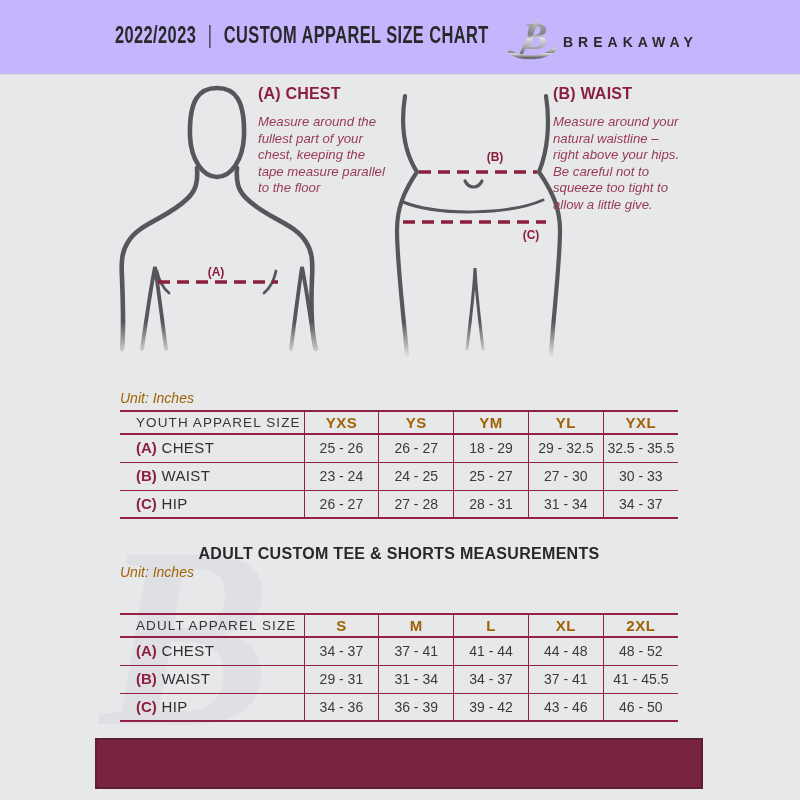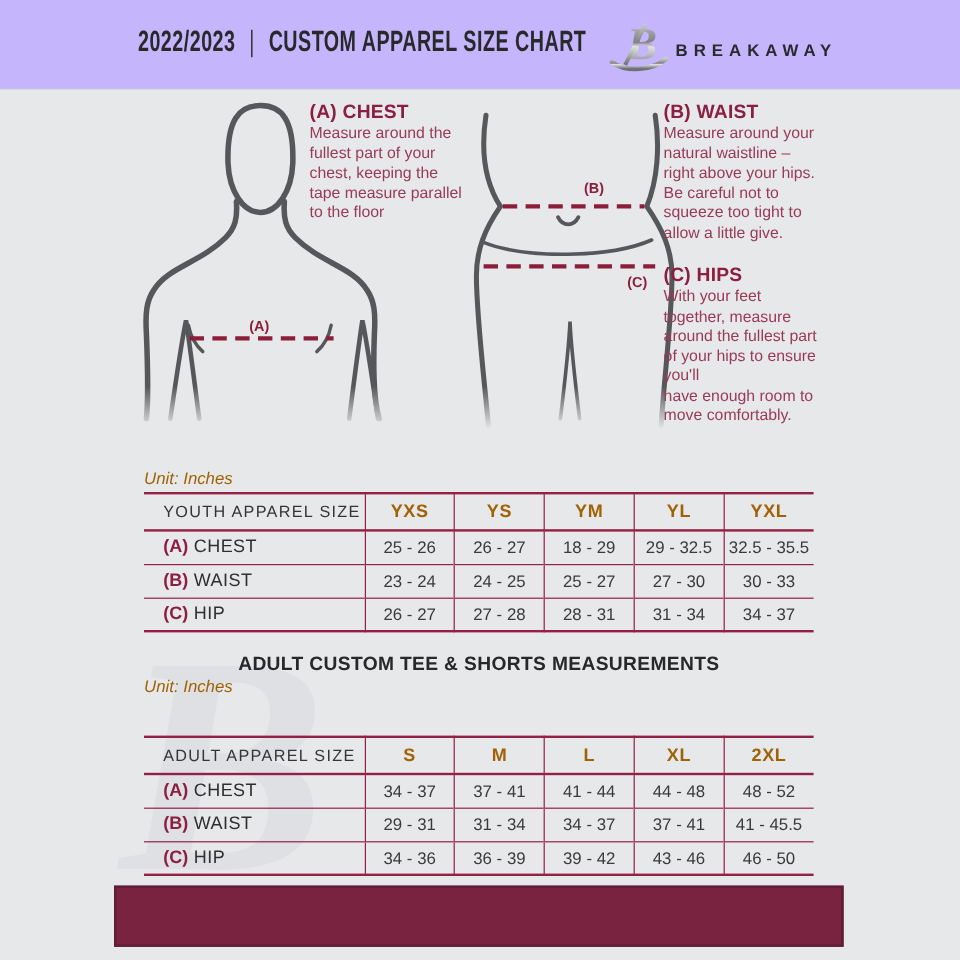--- a/index.html
+++ b/index.html
@@ -37,40 +37,40 @@
     background:linear-gradient(to bottom, rgba(231,232,233,0) 0%, #e7e8e9 85%);}
   .marker{position:absolute;width:40px;text-align:center;font-size:12px;font-weight:bold;
     color:var(--dash);z-index:2;}
   .marker-a{left:196px;top:265px;}
   .marker-b{left:475px;top:150px;}
   .marker-c{left:511px;top:228px;}
 
   
   .guide{position:absolute;z-index:2;}
   .guide-heading{font-size:16px;font-weight:bold;letter-spacing:.2px;color:var(--maroon);}
-  .guide-body{margin-top:0;font-size:13.2px;line-height:16.5px;
+  .guide-body{margin-top:11px;font-size:13.2px;line-height:16.5px;font-style:italic;
     color:#993a56;white-space:pre-line;}
   .guide-chest{left:258px;top:85px;width:170px;}
   .guide-waist{left:553px;top:85px;width:160px;}
   .guide-hips{left:553px;top:221px;width:162px;}
 
   
   .tbl-title{position:absolute;left:120px;width:558px;text-align:center;
     font-size:16px;font-weight:bold;letter-spacing:.3px;color:#28282a;z-index:2;}
   .tbl-unit{position:absolute;left:120px;width:558px;text-align:left;
     font-size:14px;font-style:italic;color:#a16207;z-index:2;}
   #youth-title{top:371px;} #youth-unit{top:390px;}
   #adult-title{top:545px;} #adult-unit{top:564px;}
 
   table.size-table{position:absolute;left:120px;width:558px;border-collapse:collapse;
     table-layout:fixed;z-index:1;background:transparent;
     border-top:2px solid var(--line);border-bottom:2px solid var(--line);}
   #youth-table{top:410px;} #adult-table{top:613px;}
   col.col-label{width:184px;}
-  table.size-table thead tr{height:31px;border-bottom:2px solid var(--line);}
+  table.size-table thead tr{height:23px;border-bottom:2px solid var(--line);}
   table.size-table tbody tr{height:28px;border-top:1px solid var(--line);}
   table.size-table tbody tr:first-child{border-top:none;}
   table.size-table th, table.size-table td{border-left:1px solid var(--line);
     text-align:center;padding:0;vertical-align:middle;}
   table.size-table th:first-child, table.size-table td:first-child{
     border-left:none;text-align:left;padding-left:16px;}
   .size-head{font-weight:bold;font-size:15px;color:#a16207;letter-spacing:.5px;}
   .label-head{font-weight:normal;font-size:13.5px;color:#353537;letter-spacing:1.1px;}
   .prefix{color:var(--maroon);font-weight:bold;font-size:15px;}
   .measure{font-size:15px;color:#2f2f31;letter-spacing:.4px;}
@@ -146,30 +146,20 @@
   </section>
   <section class="guide guide-waist">
     <div class="guide-heading">(B) WAIST</div>
     <div class="guide-body">Measure around your
 natural waistline –
 right above your hips.
 Be careful not to
 squeeze too tight to
 allow a little give.</div>
   </section>
-  <section class="guide guide-hips">
-    <div class="guide-heading">(C) HIPS</div>
-    <div class="guide-body">With your feet
-together, measure
-around the fullest part
-of your hips to ensure
-you'll
-have enough room to
-move comfortably.</div>
-  </section>
 
   <div class="tbl-unit" id="youth-unit">Unit: Inches</div>
   <table class="size-table" id="youth-table">
       <colgroup>
         <col class="col-label">
         <col>
         <col>
         <col>
         <col>
         <col>

